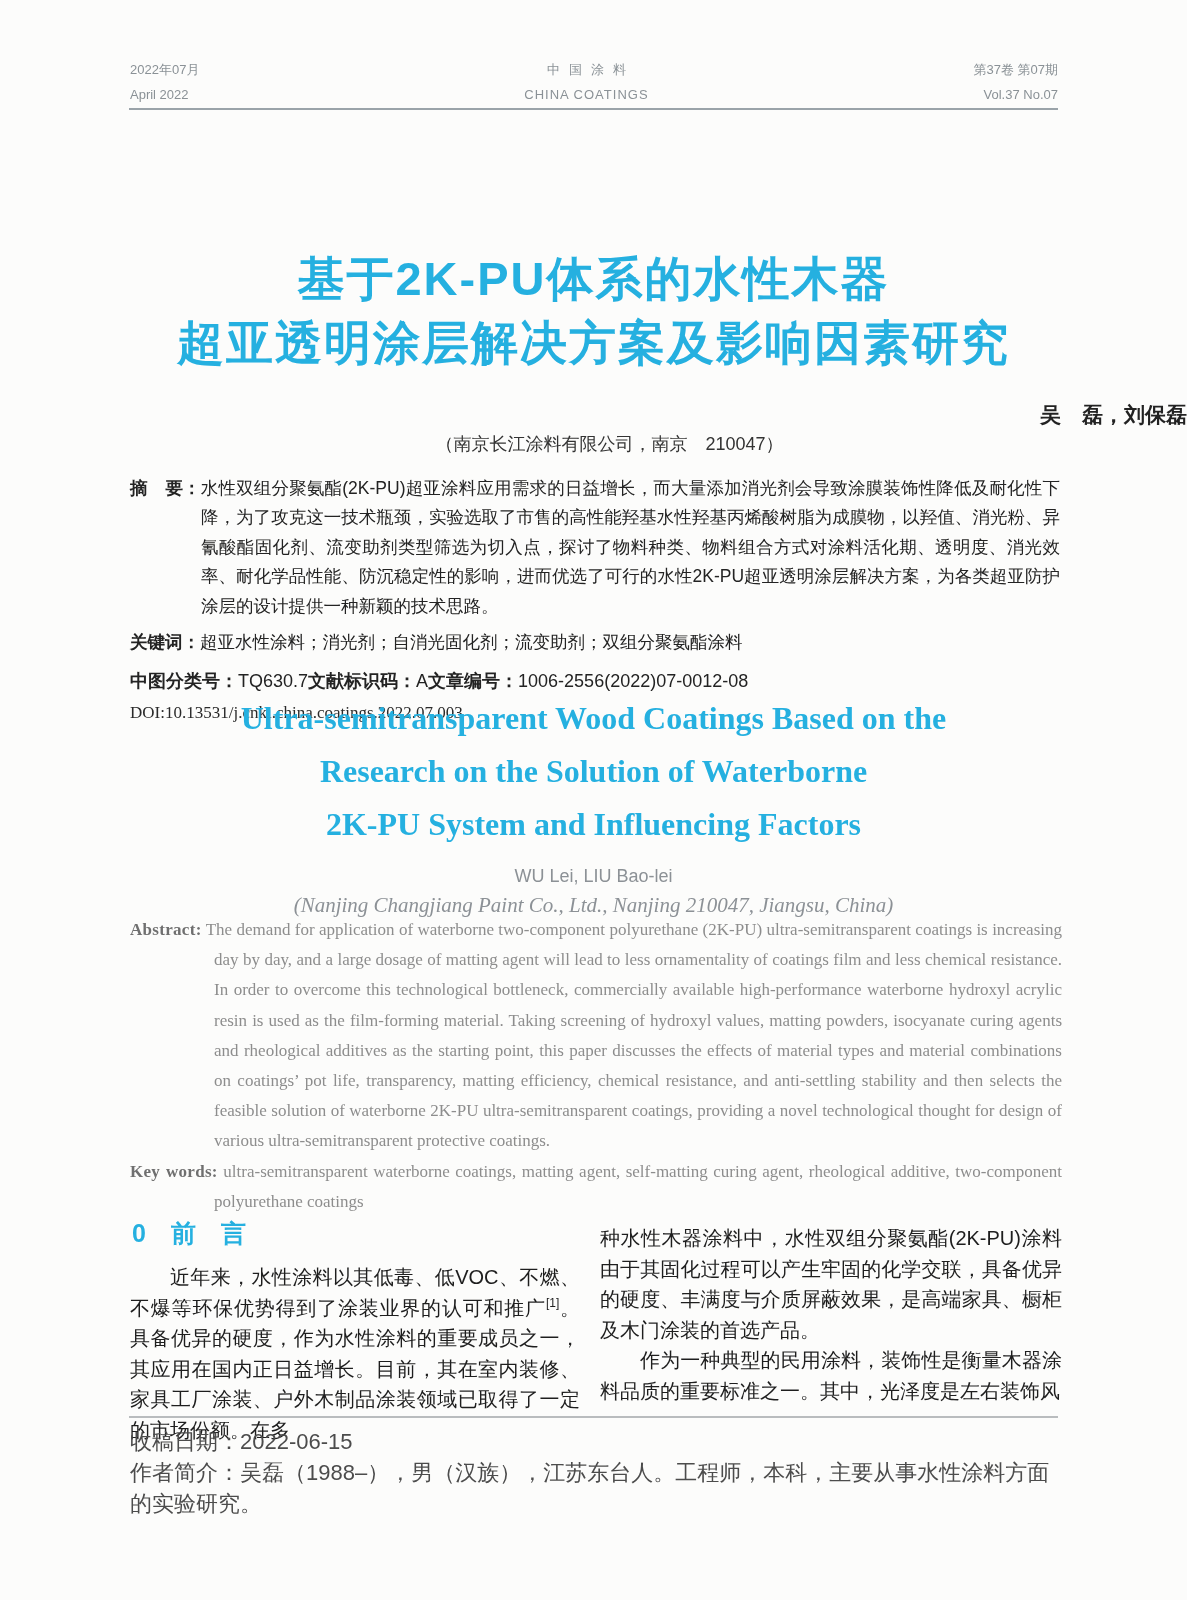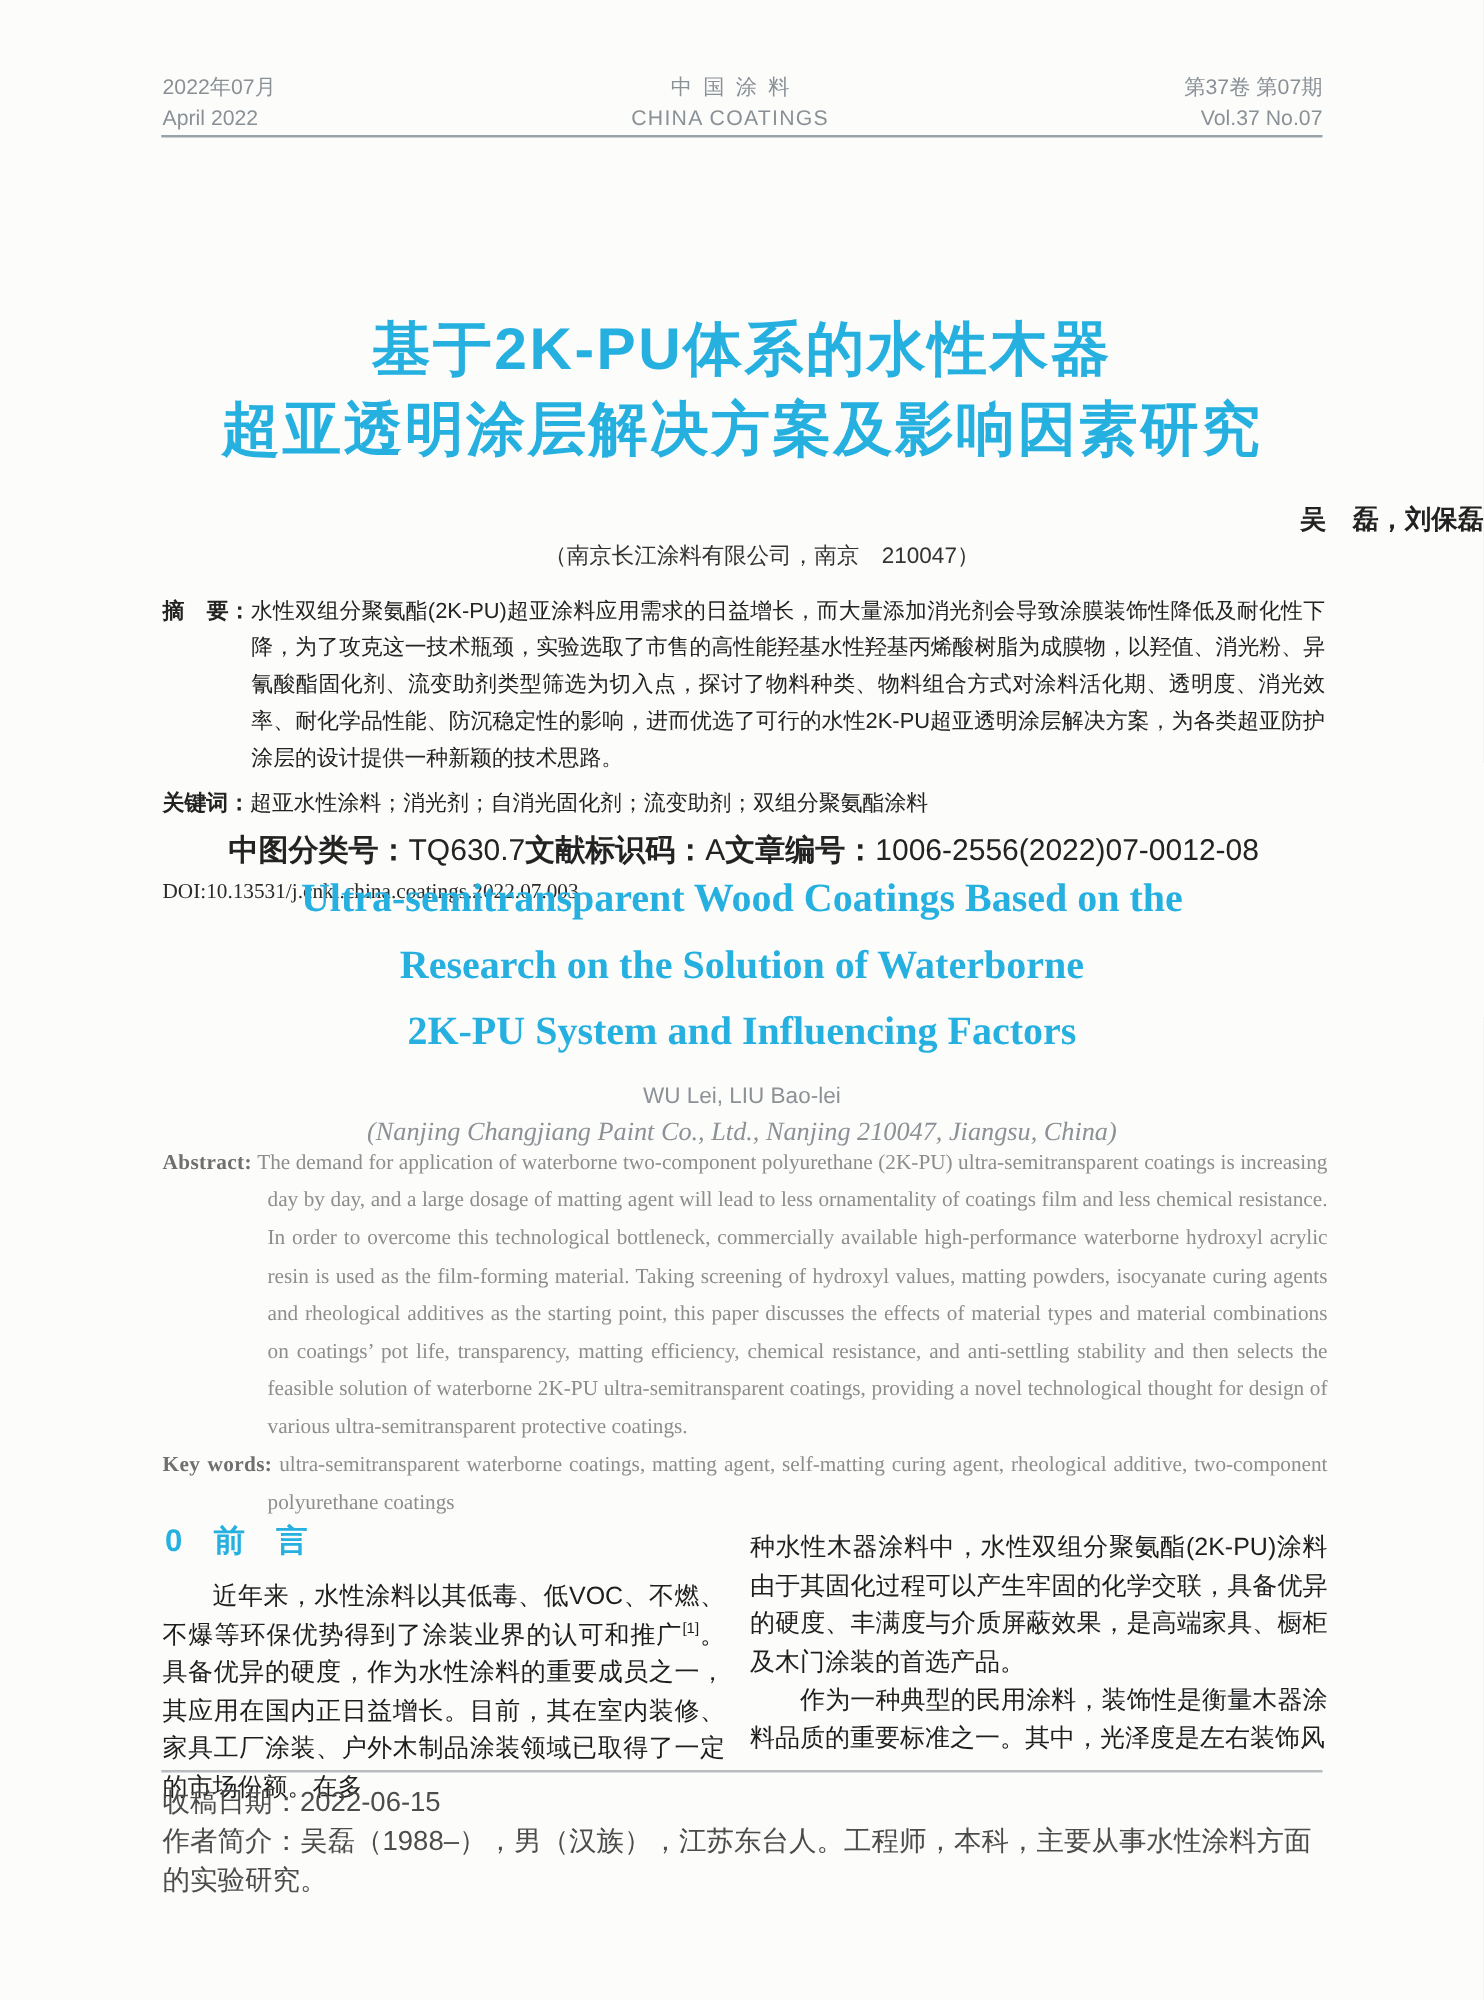--- a/index.html
+++ b/index.html
@@ -10,21 +10,21 @@
     margin: 0 auto;
     background: #fcfcfb;
     font-family: "Liberation Sans", "DejaVu Sans", sans-serif;
     overflow: hidden;
   }
 
   
   .header {
     position: absolute; top: 57px; left: 130px; width: 928px;
     display: flex; justify-content: space-between;
-    color: #8a9196; font-size: 17px; line-height: 25px;
+    color: #8a9196; font-size: 13px; line-height: 25px;
   }
   .h-center { text-align: center; }
   .h-right  { text-align: right; }
   .journal-cn { letter-spacing: 9px; margin-right: -9px; }
   .journal-en { letter-spacing: 1px; }
   .rule1 {
     position: absolute; top: 108px; left: 129px; width: 929px;
     height: 2px; background: #9aa3a9;
   }
 
@@ -49,22 +49,22 @@
     position: absolute; top: 474px; left: 130px; width: 930px;
     color: #232323;
   }
   .abs-cn {
     font-size: 17.5px; line-height: 29.4px; text-align: justify;
     padding-left: 71px; text-indent: -71px; margin: 0;
   }
   .lbl-b { font-weight: bold; }
   .kw-cn { margin: 7px 0 0 0; font-size: 17.5px; line-height: 28px; }
   .meta-row {
-    display: flex; justify-content: center;
-    margin-top: 12px; font-size: 24px; line-height: 26px;
+    display: flex; justify-content: flex-start;
+    margin-top: 12px; font-size: 18px; line-height: 26px;
   }
   .doi {
     margin-top: 9px; font-family: "Liberation Serif", "DejaVu Serif", serif;
     font-size: 17px; color: #2a2a2a;
   }
 
   
   .title-en {
     position: absolute; top: 692px; left: 0; width: 100%;
     text-align: center; color: #25b0e0;

